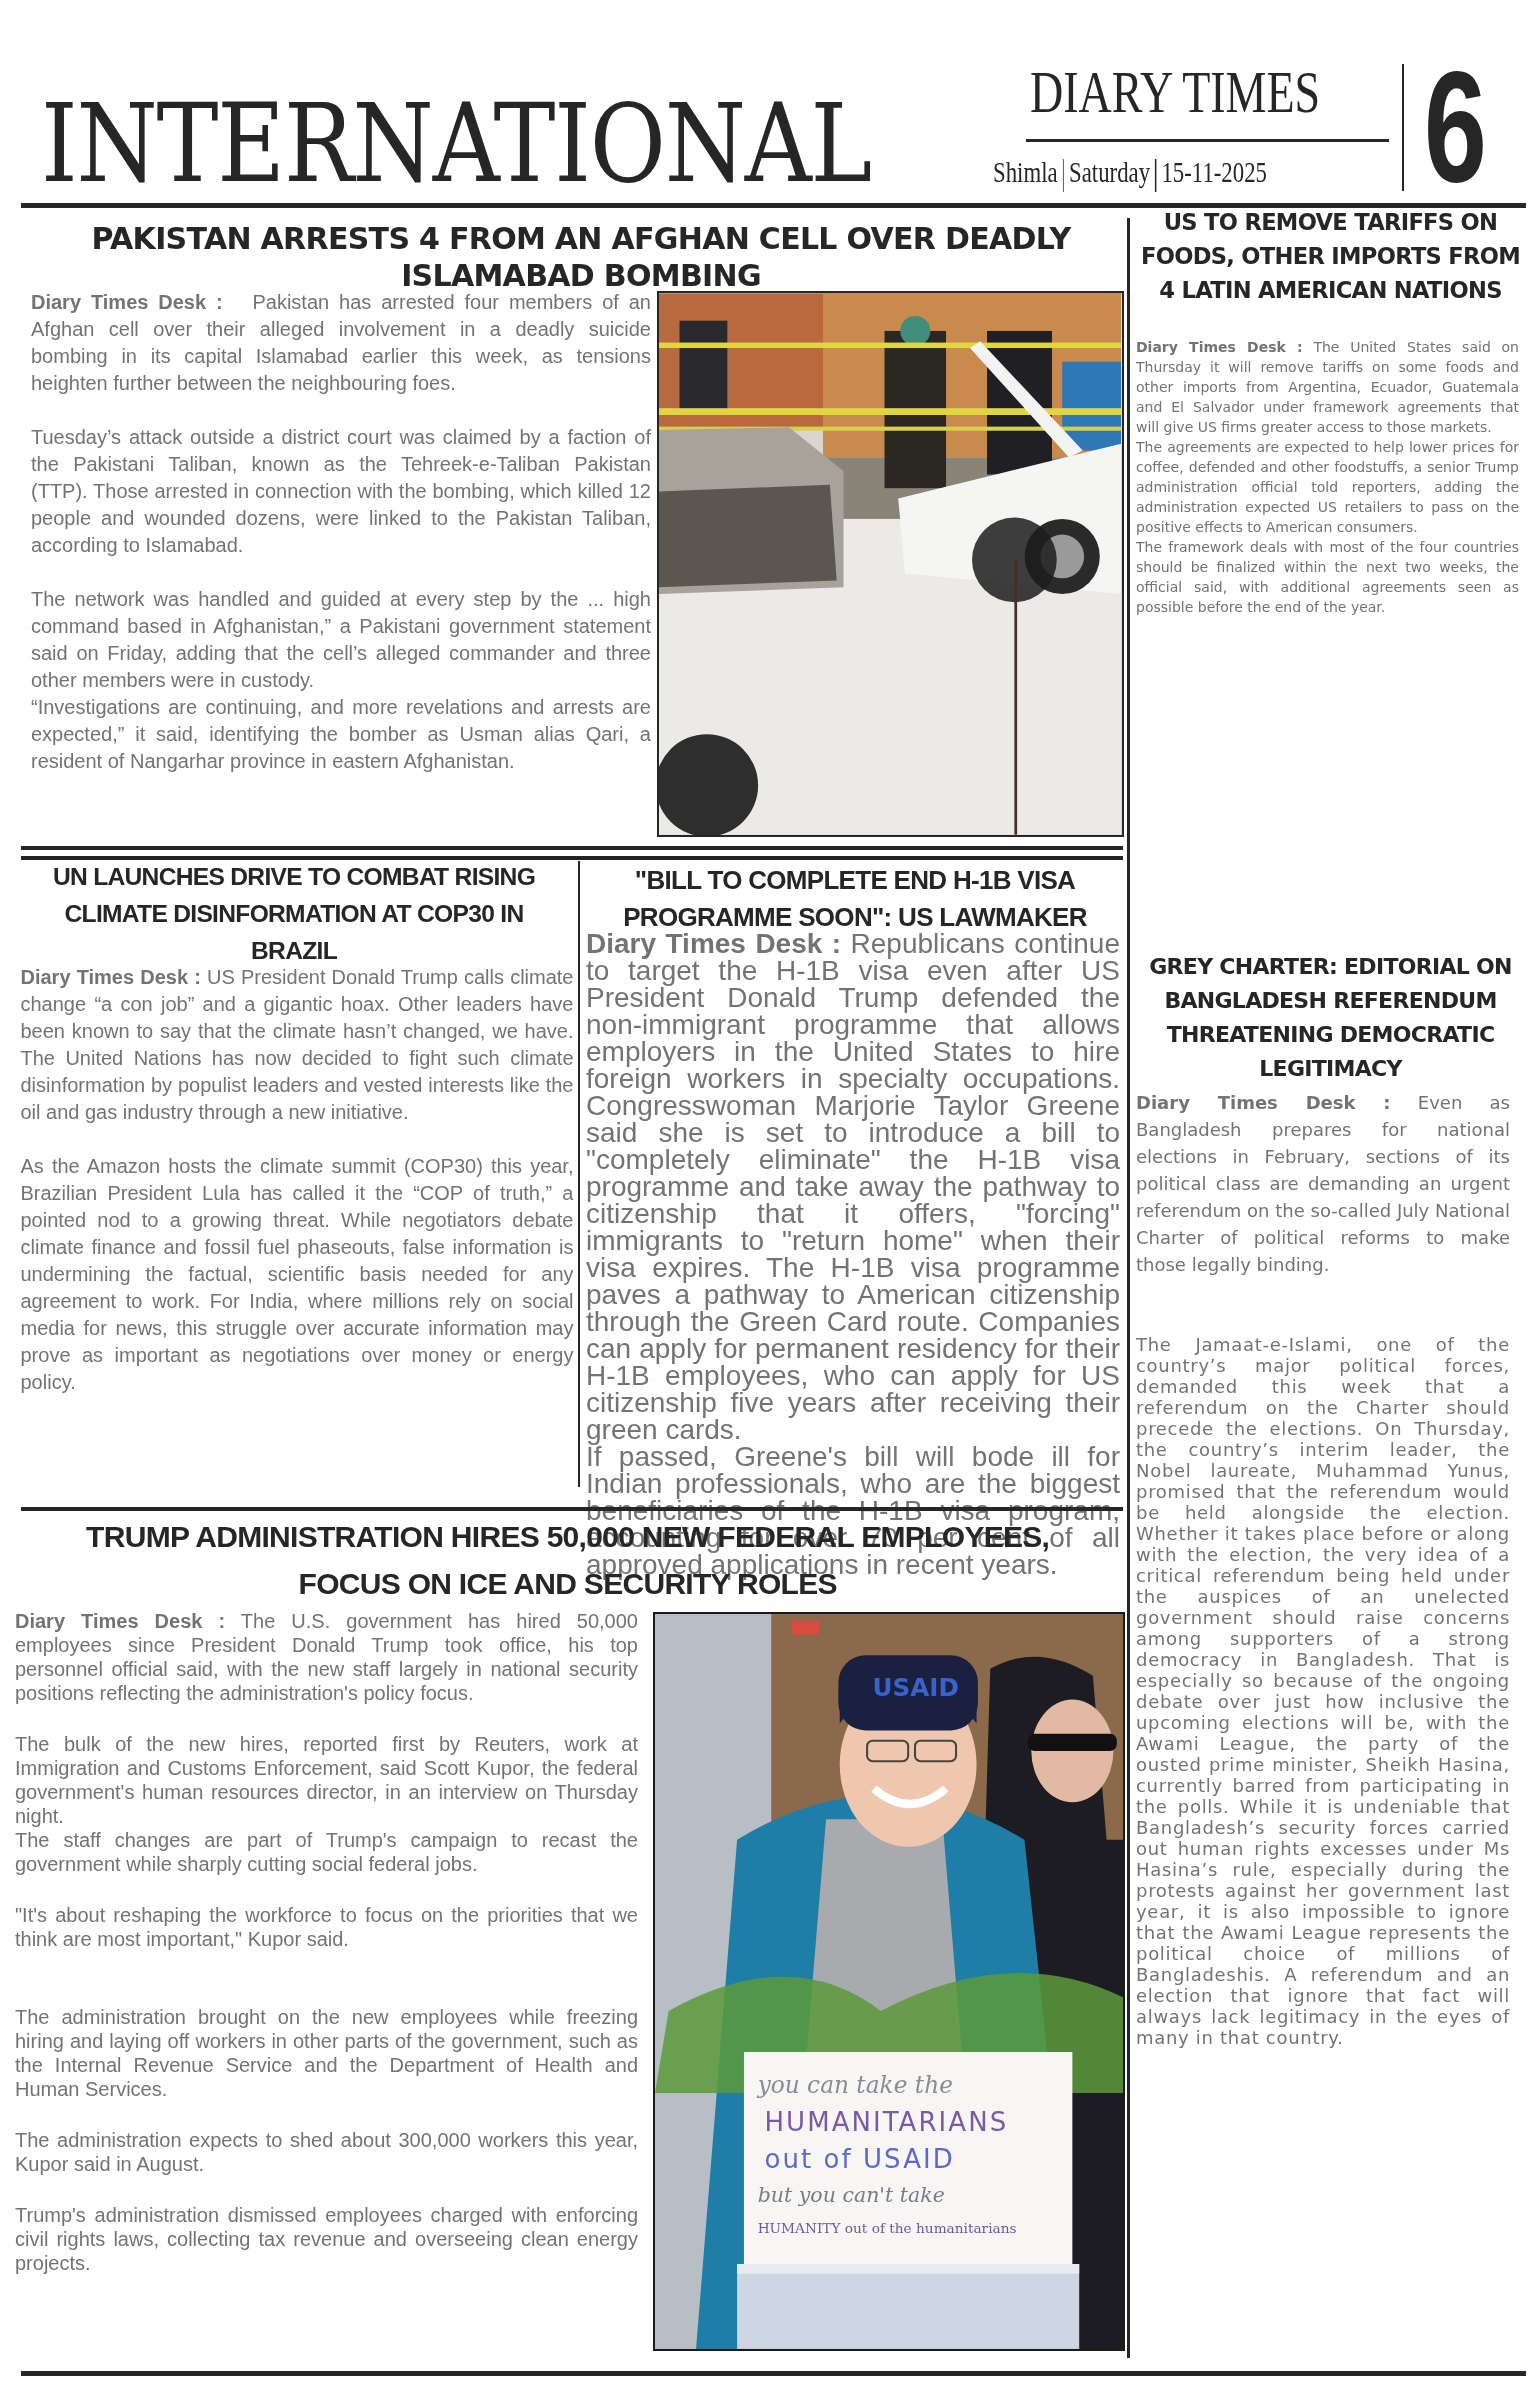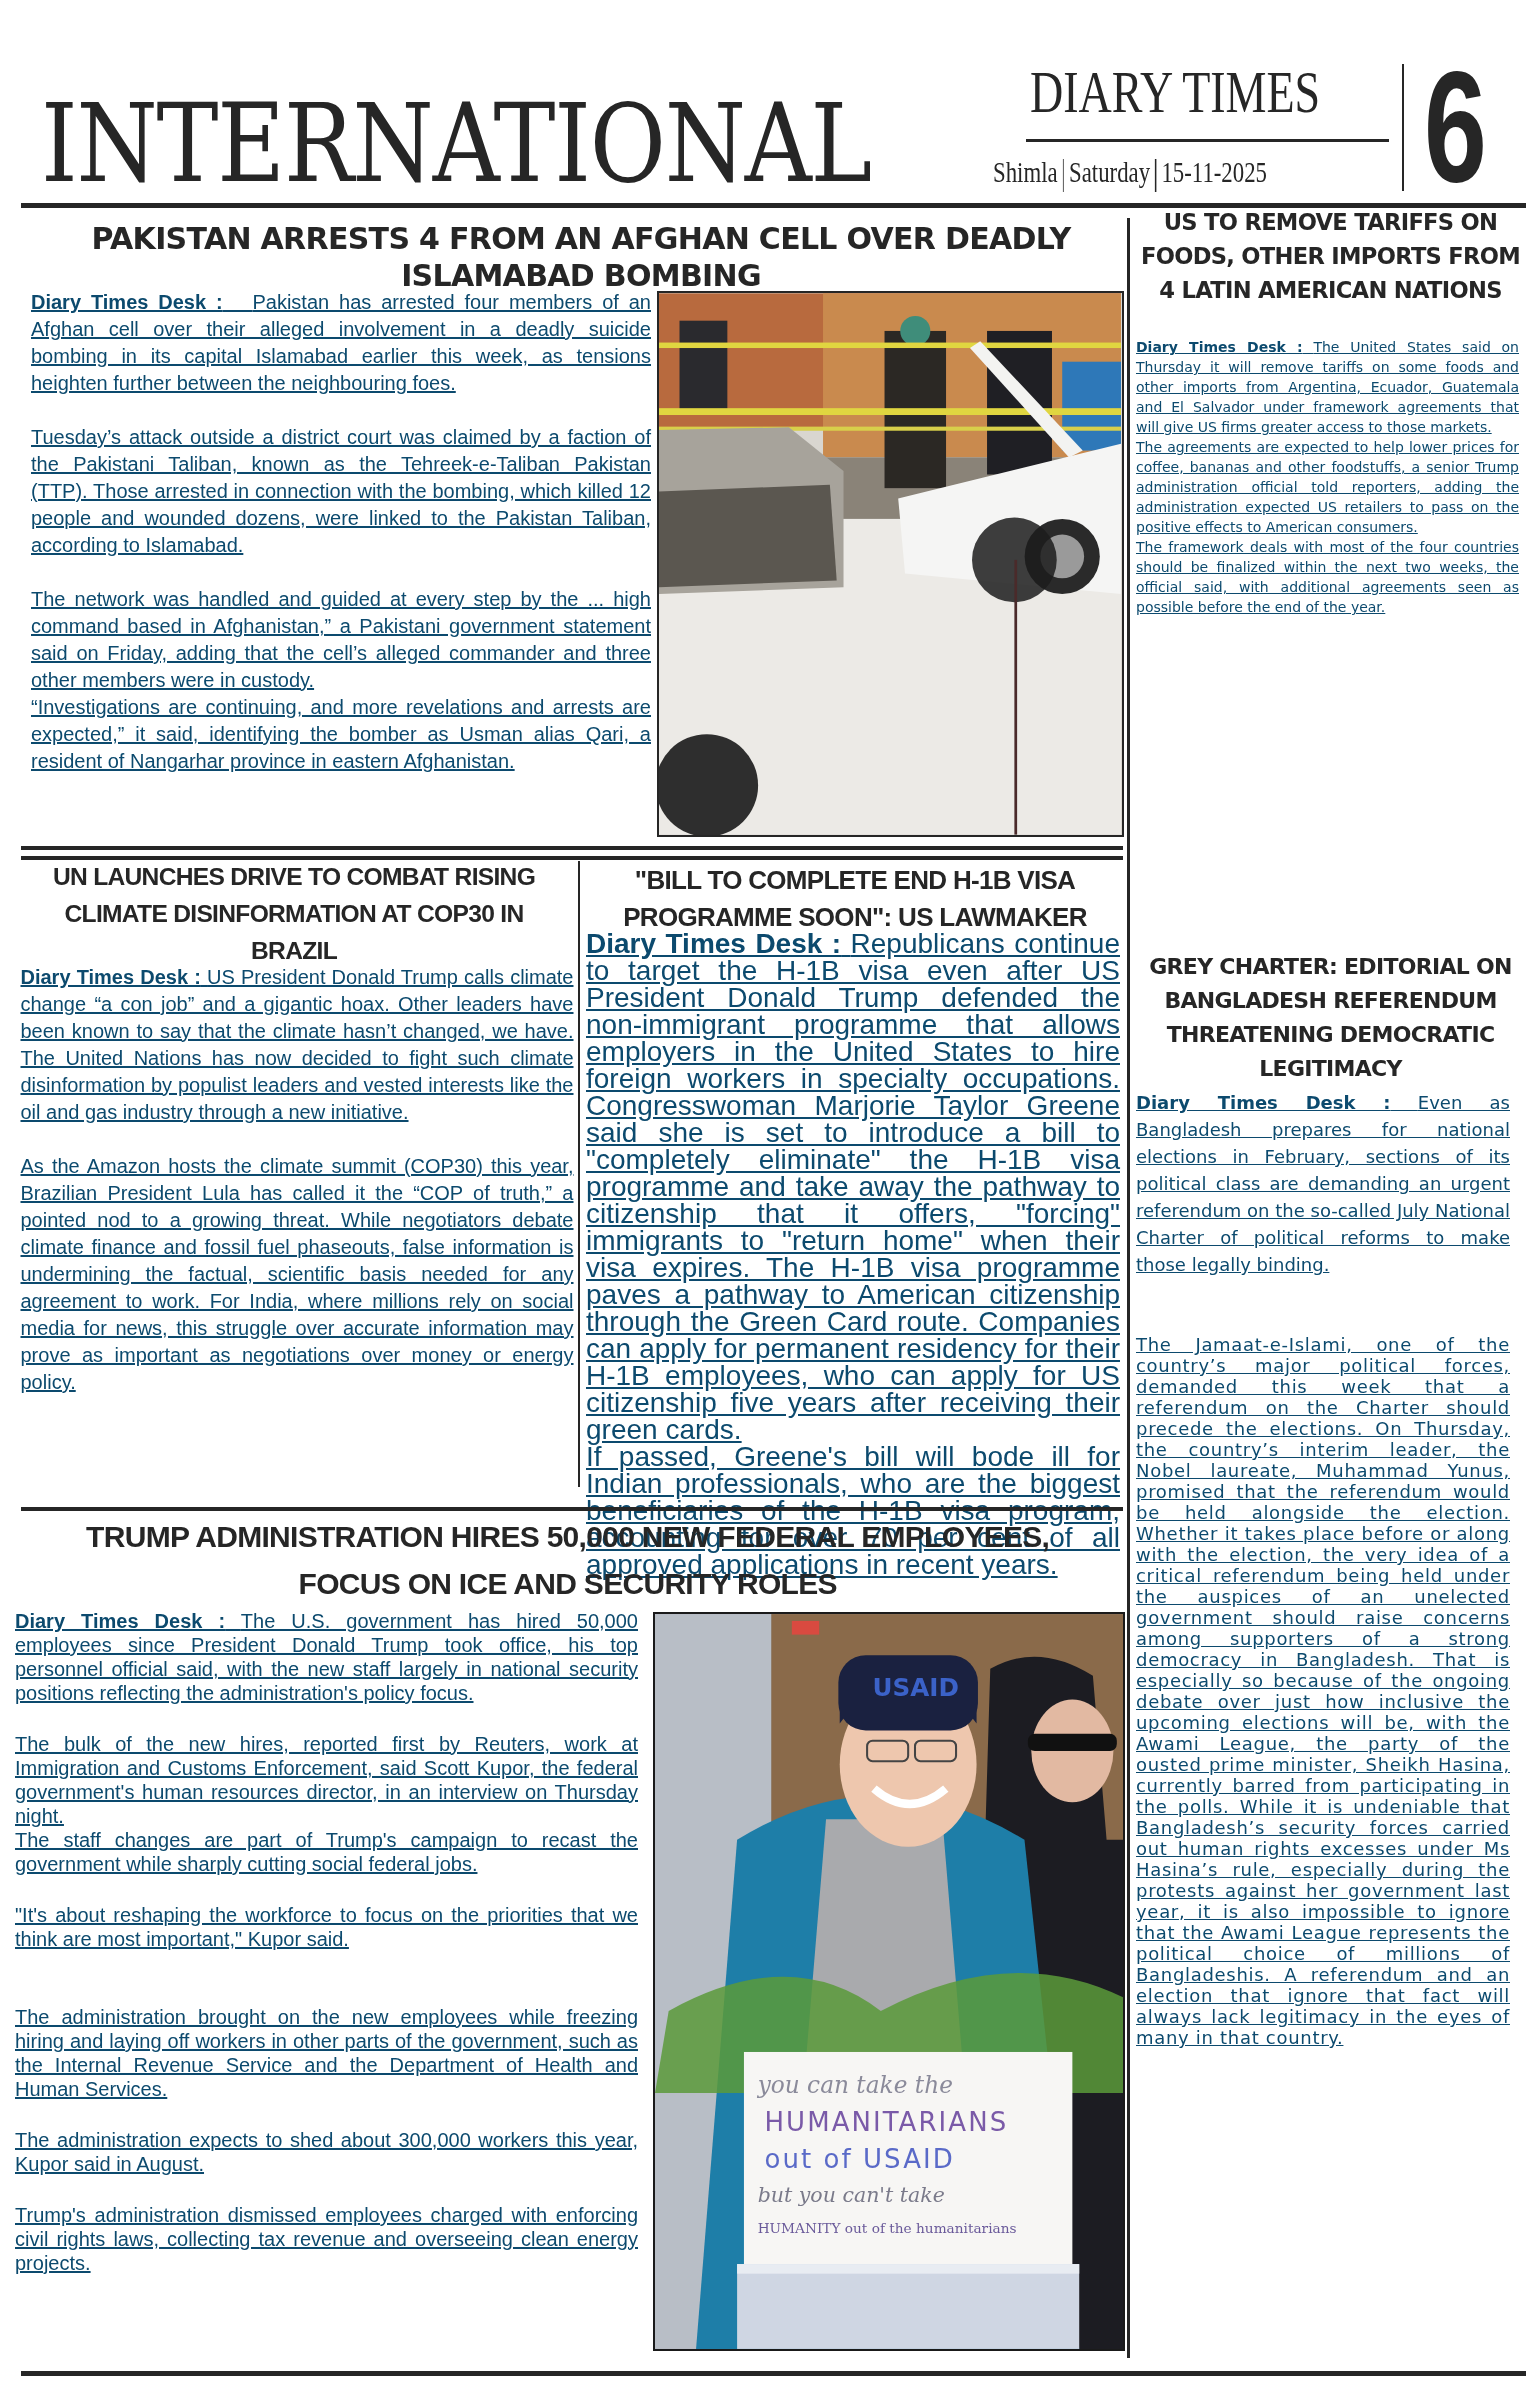--- a/index.html
+++ b/index.html
@@ -42,23 +42,22 @@
   
   .headline {
     position: absolute; text-align: center;
     font-family: "DejaVu Sans", sans-serif; font-weight: bold;
     color: #262626; letter-spacing: -0.7px;
   }
   .hl-narrow { font-family: "Liberation Sans", sans-serif; font-weight: bold; }
 
   
   .body {
-    position: absolute; text-align: justify; color: #0c4a6e;
+    position: absolute; text-align: justify; color: #737373;
     font-family: "Liberation Sans", sans-serif;
-    text-decoration: underline;
   }
   .body p { margin: 0; }
   .body p.gap { margin-top: 1.35em; }
   .body p.gap2 { margin-top: 2.7em; }
   .kicker { font-weight: bold; }
 
   .wide { font-family: "DejaVu Sans", sans-serif; }
 
   
   .photo { position: absolute; border: 2.1px solid #262626; overflow: hidden; }
@@ -106,21 +105,21 @@
     <circle cx="520" cy="390" r="62" fill="#1c1c1c" opacity="0.85"></circle>
     <rect x="520" y="390" width="4" height="402" fill="#4a2a2a"></rect>
     <circle cx="70" cy="720" r="75" fill="#1a1a1a" opacity="0.9"></circle>
   </svg>
 </div>
 
 <div class="vrule" style="left:1127px; top:218px; width:2.7px; height:2140px;"></div>
 <div class="headline" style="left:1139px; top:205px; width:383px; font-size:22.6px; line-height:34px;">US TO REMOVE TARIFFS ON FOODS, OTHER IMPORTS FROM 4 LATIN AMERICAN NATIONS</div>
 <div class="body wide" style="left:1136px; top:337px; width:383px; font-size:14px; line-height:20px;">
   <p><span class="kicker">Diary Times Desk :</span> <span>The United States said on Thursday it will remove tariffs on some foods and other imports from Argentina, Ecuador, Guatemala and El Salvador under framework agreements that will give US firms greater access to those markets.</span></p>
-  <p>The agreements are expected to help lower prices for coffee, bananas and other foodstuffs, a senior Trump administration official told reporters, adding the administration expected US retailers to pass on the positive effects to American consumers.</p>
+  <p>The agreements are expected to help lower prices for coffee, defended and other foodstuffs, a senior Trump administration official told reporters, adding the administration expected US retailers to pass on the positive effects to American consumers.</p>
   <p>The framework deals with most of the four countries should be finalized within the next two weeks, the official said, with additional agreements seen as possible before the end of the year.</p>
 </div>
 
 <div class="headline" style="left:1139px; top:950px; width:383px; font-size:22px; line-height:34px;">GREY CHARTER: EDITORIAL ON BANGLADESH REFERENDUM THREATENING DEMOCRATIC LEGITIMACY</div>
 <div class="body wide" style="left:1136px; top:1089px; width:374px; font-size:18px; line-height:27px;">
   <p><span class="kicker">Diary Times Desk :</span> <span>Even as Bangladesh prepares for national elections in February, sections of its political class are demanding an urgent referendum on the so-called July National Charter of political reforms to make those legally binding.</span></p>
 </div>
 <div class="body wide" style="left:1136px; top:1334px; width:374px; font-size:18px; line-height:21px; letter-spacing:0.7px;">
   <p>The Jamaat-e-Islami, one of the country’s major political forces, demanded this week that a referendum on the Charter should precede the elections. On Thursday, the country’s interim leader, the Nobel laureate, Muhammad Yunus, promised that the referendum would be held alongside the election. Whether it takes place before or along with the election, the very idea of a critical referendum being held under the auspices of an unelected government should raise concerns among supporters of a strong democracy in Bangladesh. That is especially so because of the ongoing debate over just how inclusive the upcoming elections will be, with the Awami League, the party of the ousted prime minister, Sheikh Hasina, currently barred from participating in the polls. While it is undeniable that Bangladesh’s security forces carried out human rights excesses under Ms Hasina’s rule, especially during the protests against her government last year, it is also impossible to ignore that the Awami League represents the political choice of millions of Bangladeshis. A referendum and an election that ignore that fact will always lack legitimacy in the eyes of many in that country.</p>
 </div>

